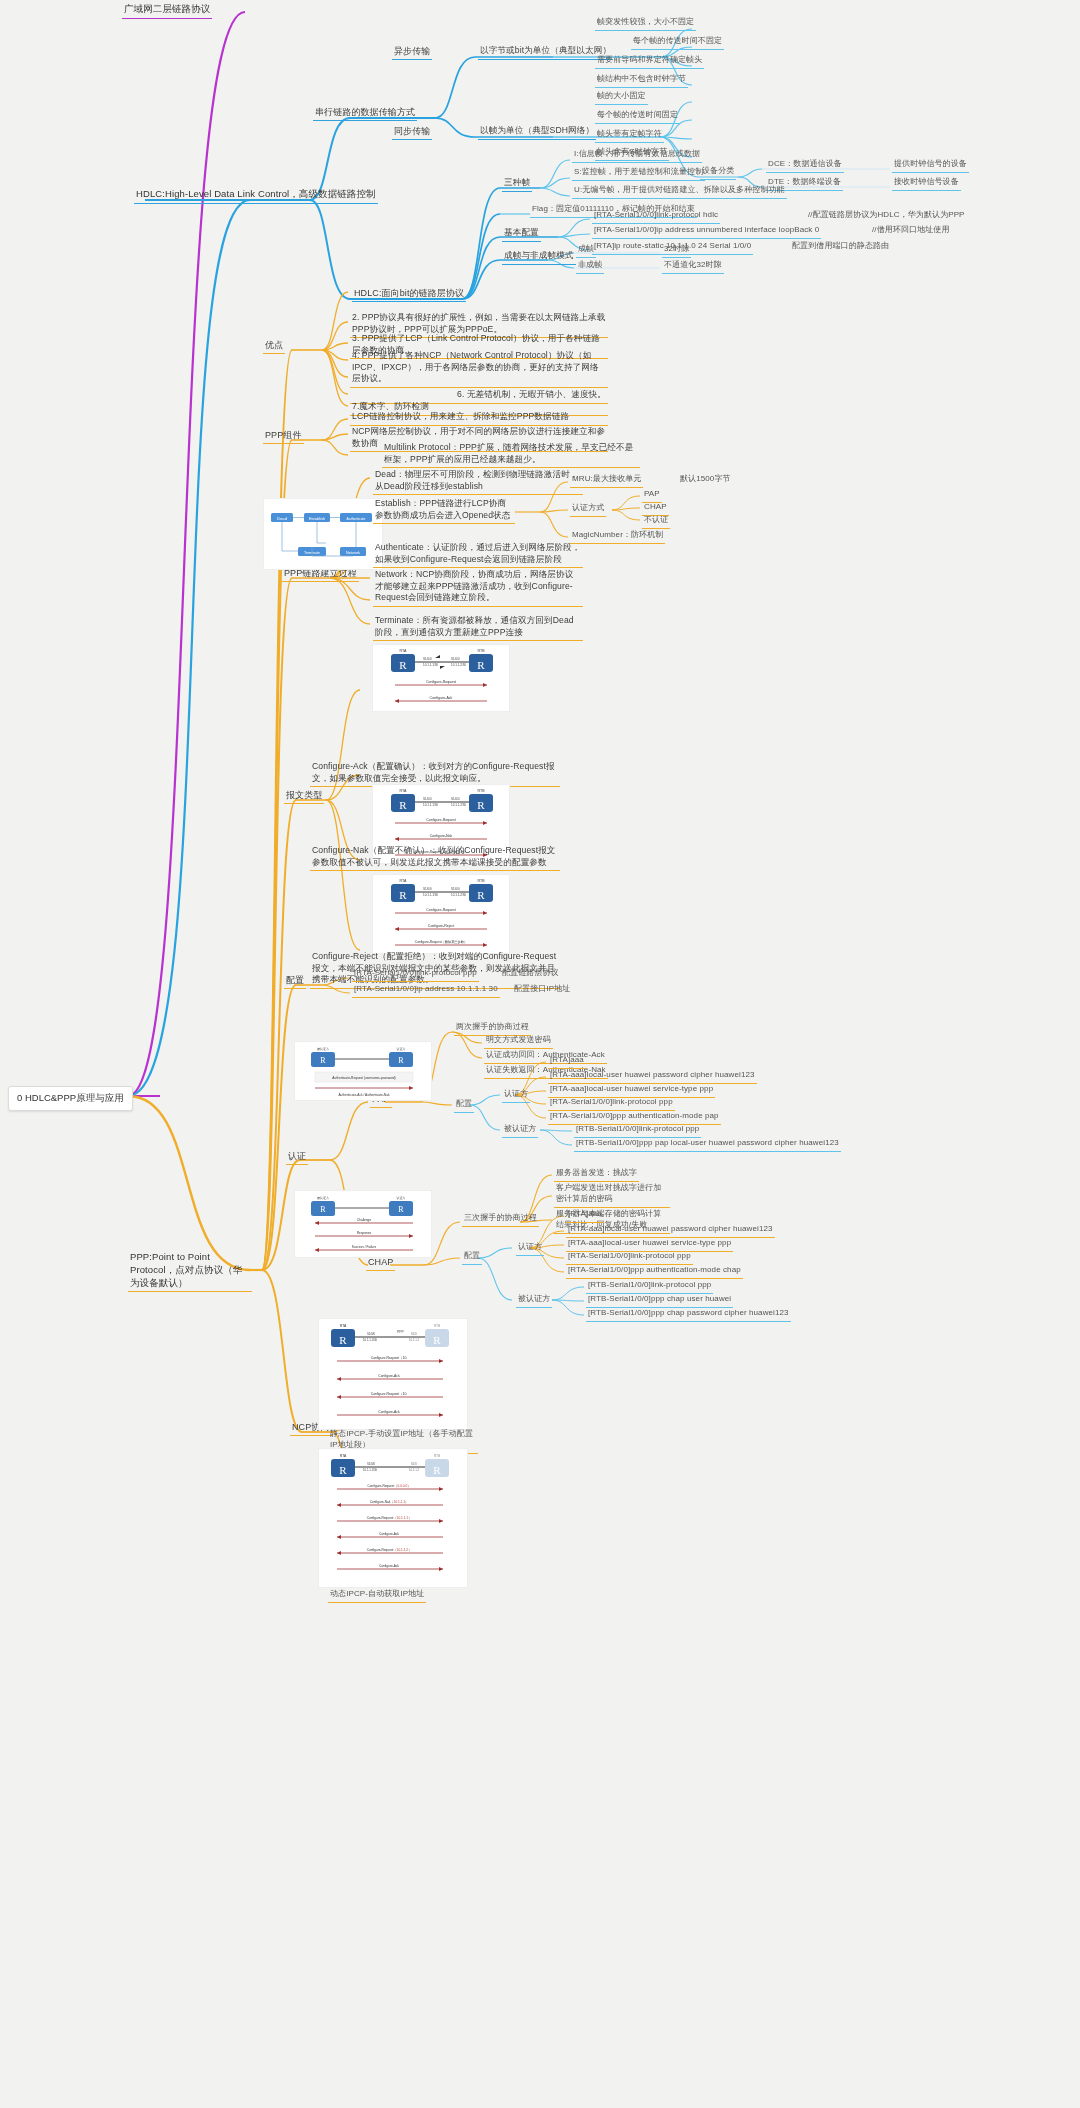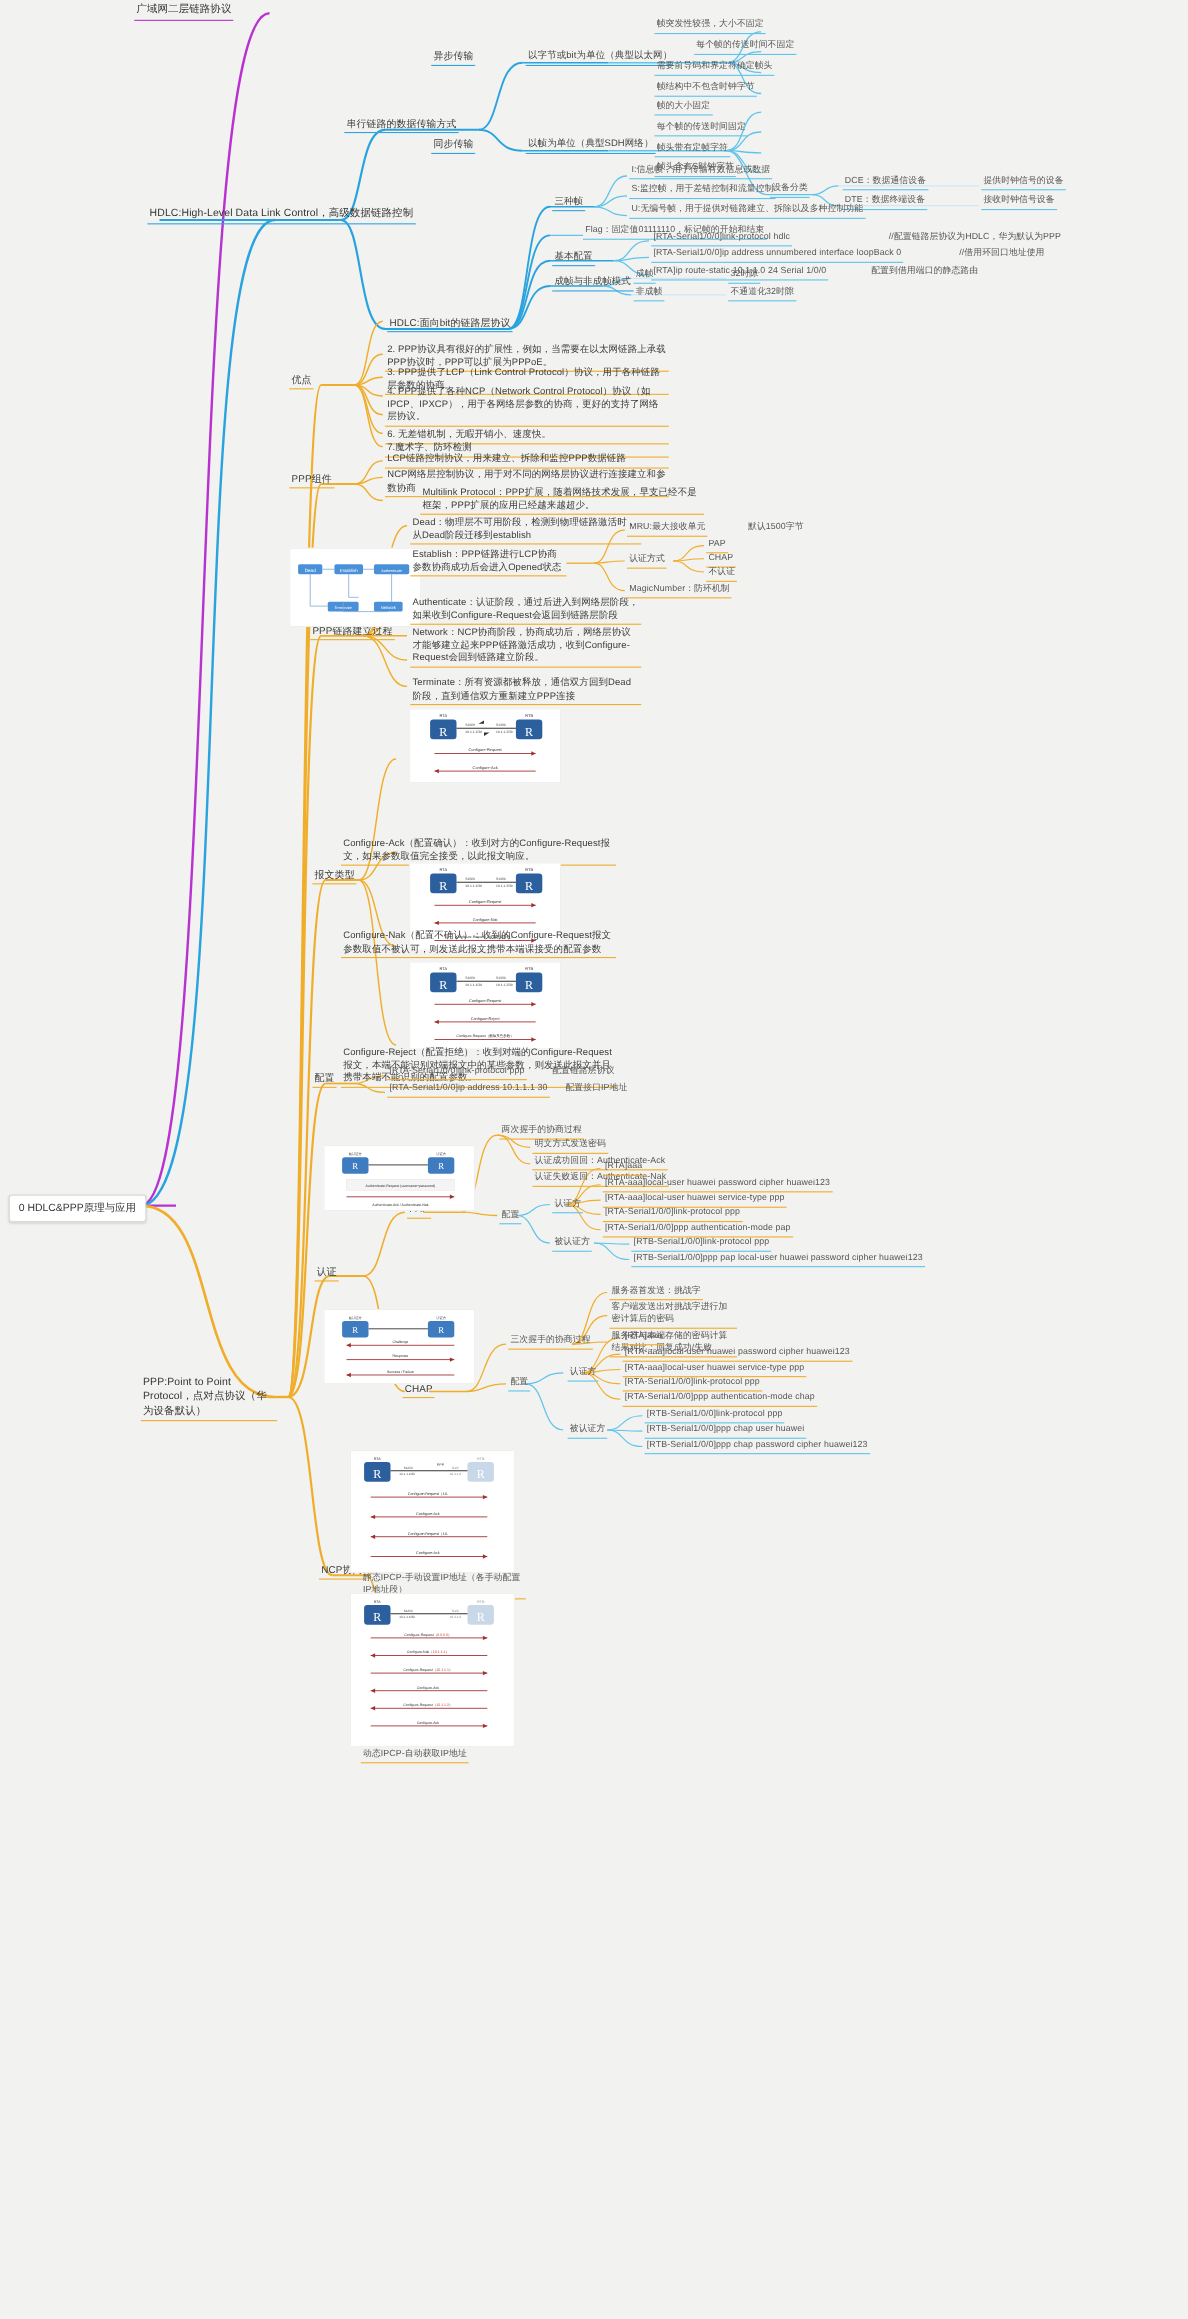--- a/index.html
+++ b/index.html
@@ -283,21 +283,21 @@
   <div class="node tiny u-cyan" style="left:662px; top:243px;">32时隙</div>
   <div class="node tiny u-cyan" style="left:576px; top:259px;">非成帧</div>
   <div class="node tiny u-cyan" style="left:662px; top:259px;">不通道化32时隙</div>
 
   <div class="node lvl1 wrap u-yellow" style="left:128px; top:1250px; width:124px;">PPP:Point to Point Protocol，点对点协议（华为设备默认）</div>
 
   <div class="node lvl2 u-yellow" style="left:263px; top:338px;">优点</div>
   <div class="node note wrap u-yellow" style="left:350px; top:311px; width:258px;">2.  PPP协议具有很好的扩展性，例如，当需要在以太网链路上承载PPP协议时，PPP可以扩展为PPPoE。</div>
   <div class="node note wrap u-yellow" style="left:350px; top:332px; width:258px;">3.  PPP提供了LCP（Link Control Protocol）协议，用于各种链路层参数的协商。</div>
   <div class="node note wrap u-yellow" style="left:350px; top:349px; width:258px;">4.  PPP提供了各种NCP（Network Control Protocol）协议（如IPCP、IPXCP），用于各网络层参数的协商，更好的支持了网络层协议。</div>
-  <div class="node note wrap u-yellow" style="left:350px; top:388px; width:258px;">6.  无差错机制，无暇开销小、速度快。</div>
+  <div class="node note wrap u-yellow" style="left:350px; top:388px; width:258px;text-align:right;">6.  无差错机制，无暇开销小、速度快。</div>
   <div class="node note wrap u-yellow" style="left:350px; top:400px; width:258px;">7.魔术字、防环检测</div>
 
   <div class="node lvl2 u-yellow" style="left:263px; top:428px;">PPP组件</div>
   <div class="node note wrap u-yellow" style="left:350px; top:410px; width:258px;">LCP链路控制协议，用来建立、拆除和监控PPP数据链路</div>
   <div class="node note wrap u-yellow" style="left:350px; top:425px; width:258px;">NCP网络层控制协议，用于对不同的网络层协议进行连接建立和参数协商</div>
   <div class="node note wrap u-yellow" style="left:350px; top:441px; width:258px;margin-left:32px;">Multilink Protocol：PPP扩展，随着网络技术发展，早支已经不是框架，PPP扩展的应用已经越来越超少。</div>
 
   <div class="node lvl2 u-yellow" style="left:282px; top:566px;">PPP链路建立过程</div>
 
   <div class="figure" style="left:263px; top:498px; width:120px; height:72px;">

